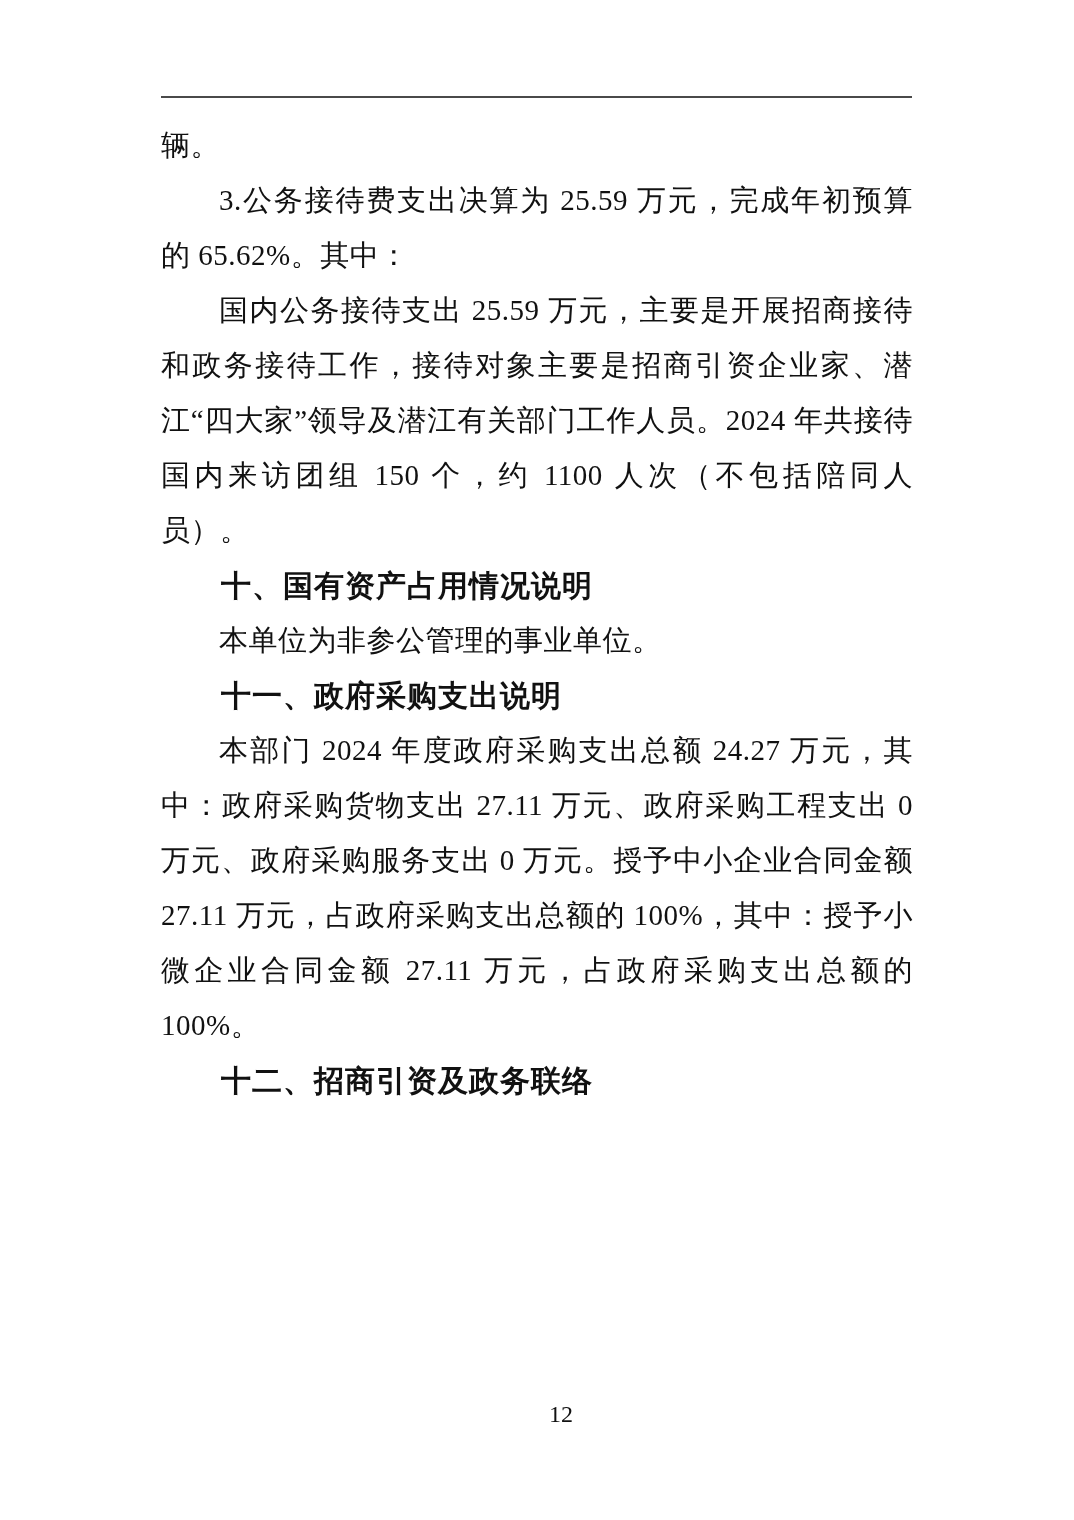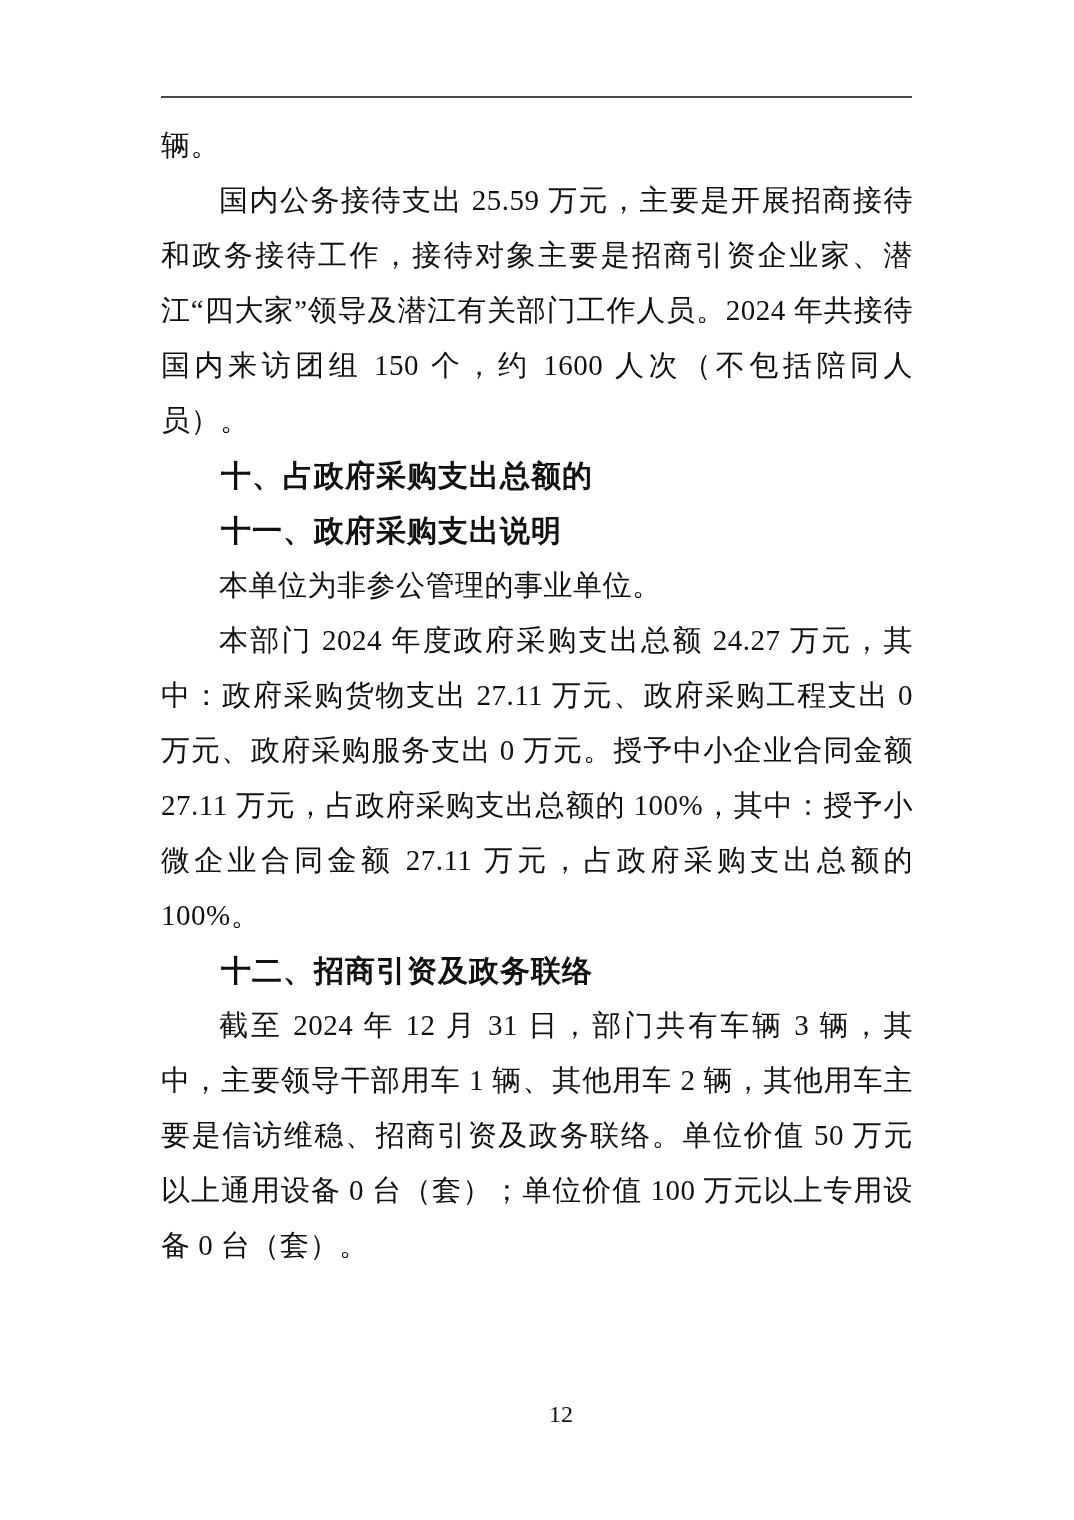--- a/index.html
+++ b/index.html
@@ -61,22 +61,22 @@
     padding-left: 24px;
   }
 </style>
 </head>
 <body>
 
 <div class="page">
   <div class="header-rule"></div>
   <div class="content">
       <div class="para body">辆。</div>
-      <div class="para body indent">国内公务接待支出 25.59 万元，主要是开展招商接待和政务接待工作，接待对象主要是招商引资企业家、潜江“四大家”领导及潜江有关部门工作人员。2024 年共接待国内来访团组 150 个，约 1600 人次（不包括陪同人员）。</div>
-      <div class="para heading indent">十、占政府采购支出总额的</div>
+      <div class="para body indent">3.公务接待费支出决算为 25.59 万元，完成年初预算的 65.62%。其中：</div>
+      <div class="para body indent">国内公务接待支出 25.59 万元，主要是开展招商接待和政务接待工作，接待对象主要是招商引资企业家、潜江“四大家”领导及潜江有关部门工作人员。2024 年共接待国内来访团组 150 个，约 1100 人次（不包括陪同人员）。</div>
+      <div class="para heading indent">十、国有资产占用情况说明</div>
+      <div class="para body indent">本单位为非参公管理的事业单位。</div>
       <div class="para heading indent">十一、政府采购支出说明</div>
-      <div class="para body indent">本单位为非参公管理的事业单位。</div>
       <div class="para body indent">本部门 2024 年度政府采购支出总额 24.27 万元，其中：政府采购货物支出 27.11 万元、政府采购工程支出 0 万元、政府采购服务支出 0 万元。授予中小企业合同金额 27.11 万元，占政府采购支出总额的 100%，其中：授予小微企业合同金额 27.11 万元，占政府采购支出总额的 100%。</div>
       <div class="para heading indent">十二、招商引资及政务联络</div>
-      <div class="para body indent">截至 2024 年 12 月 31 日，部门共有车辆 3 辆，其中，主要领导干部用车 1 辆、其他用车 2 辆，其他用车主要是信访维稳、招商引资及政务联络。单位价值 50 万元以上通用设备 0 台（套）；单位价值 100 万元以上专用设备 0 台（套）。</div>
     </div>
   <div class="page-number">12</div>
 </div>
 
 </body></html>

